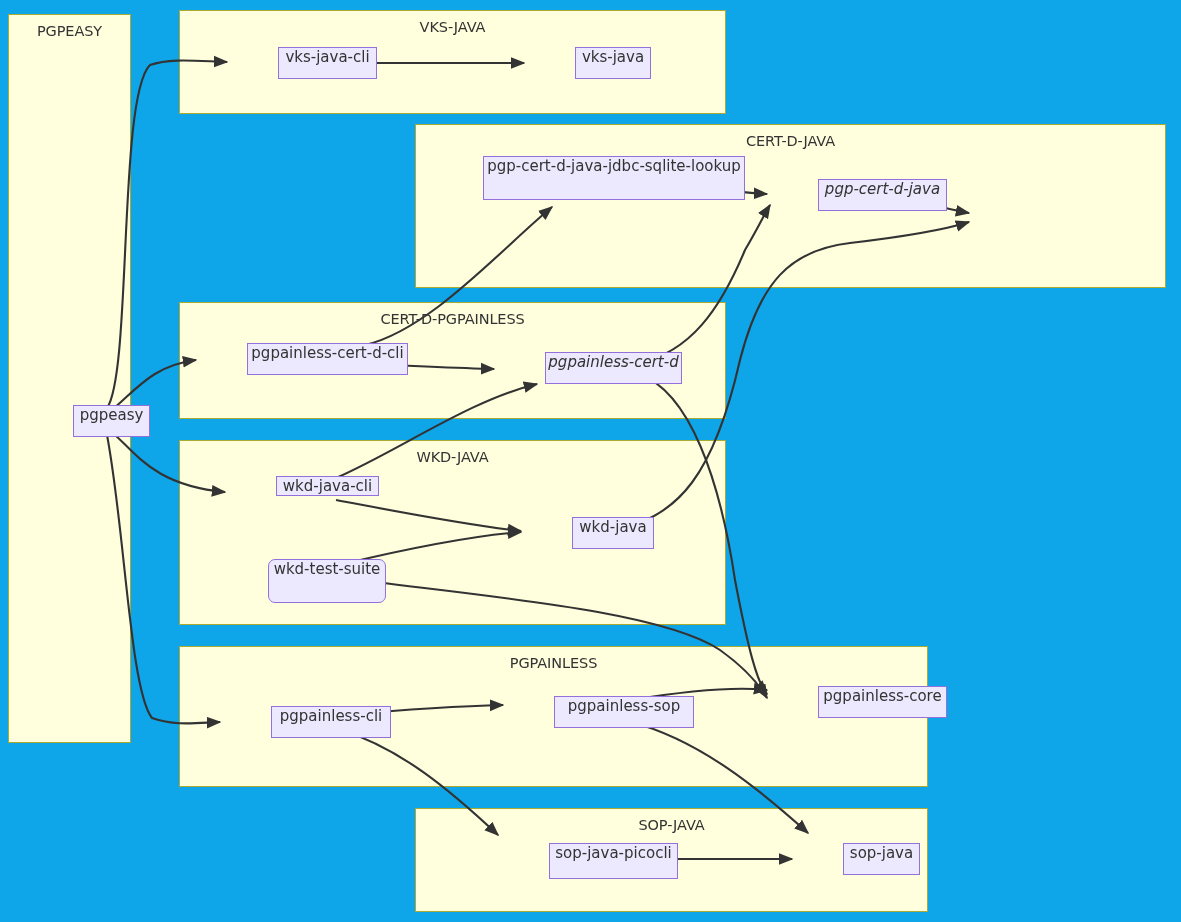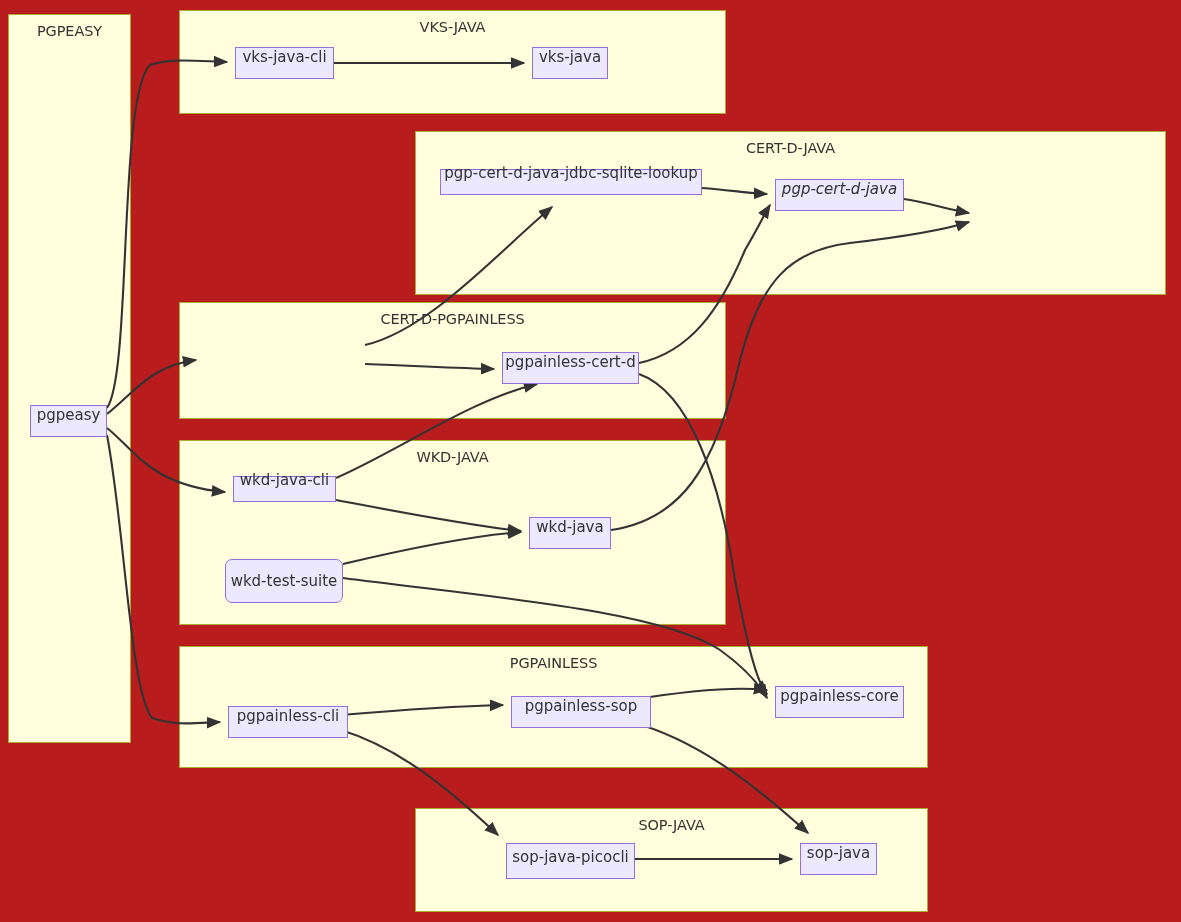--- a/index.html
+++ b/index.html
@@ -1,19 +1,19 @@
 <!DOCTYPE html>
 <html><head>
 <meta charset="utf-8">
 <style>
   html,body{margin:0;padding:0;background:#000;}
   #canvas{
     position:relative;
     width:1181px;height:922px;
-    background:#b91c1c;
+    background:#0ea5e9;
     font-family:"DejaVu Sans","Liberation Sans",sans-serif;
     overflow:hidden;
   }
   .cluster{
     position:absolute;
     background:#ffffde;
     border:1px solid #aaaa33;
     box-sizing:border-box;
   }
   .cluster-label{
@@ -25,27 +25,28 @@
     color:#333333;
     letter-spacing:-0.1px;
     pointer-events:none;
   }
   .node{
     position:absolute;
     background:#ECE8FD;
     border:1px solid #9370DB;
     box-sizing:border-box;
     display:flex;
-    align-items:flex-end;
+    align-items:flex-start;
     justify-content:center;
     font-size:15px;
     color:#333333;
     white-space:nowrap;
     border-radius:0px;
-    padding:12px 10px;
+    padding:0 10px;
+    margin-left:43px;
   }
   #edge-layer{
     position:absolute;
     left:0;top:0;
     width:1181px;height:922px;
     pointer-events:none;
   }
   #edge-layer path{
     fill:none;
     stroke:#333333;
@@ -57,30 +58,30 @@
 <body>
 
 <div id="canvas">
 
   <div class="cluster" id="cluster-pgpeasy" style="left: 8px; top: 14px; width: 123px; height: 729px;">
     <div class="cluster-label">PGPEASY</div>
   </div>
   <div class="cluster" id="cluster-vks_java" style="left: 179px; top: 10px; width: 547px; height: 104px;">
     <div class="cluster-label">VKS-JAVA</div>
   </div>
-  <div class="cluster" id="cluster-cert_d_java" style="left: 415px; top: 131px; width: 751px; height: 164px;">
+  <div class="cluster" id="cluster-cert_d_java" style="left: 415px; top: 124px; width: 751px; height: 164px;">
     <div class="cluster-label">CERT-D-JAVA</div>
   </div>
   <div class="cluster" id="cluster-cert_d_pgpainless" style="left: 179px; top: 302px; width: 547px; height: 117px;">
     <div class="cluster-label">CERT-D-PGPAINLESS</div>
   </div>
   <div class="cluster" id="cluster-wkd_java" style="left: 179px; top: 440px; width: 547px; height: 185px;">
     <div class="cluster-label">WKD-JAVA</div>
   </div>
-  <div class="cluster" id="cluster-pgpainless" style="left: 179px; top: 646px; width: 749px; height: 122px;">
+  <div class="cluster" id="cluster-pgpainless" style="left: 179px; top: 646px; width: 749px; height: 141px;">
     <div class="cluster-label">PGPAINLESS</div>
   </div>
   <div class="cluster" id="cluster-sop_java" style="left: 415px; top: 808px; width: 513px; height: 104px;">
     <div class="cluster-label">SOP-JAVA</div>
   </div>
 
   <svg id="edge-layer" viewBox="0 0 1181 922">
     <defs>
       <marker id="arrow" viewBox="0 0 10 10" refX="9" refY="5" markerWidth="7" markerHeight="7" orient="auto-start-reverse" markerUnits="strokeWidth">
         <path d="M 0 1 L 10 5 L 0 9 z"></path>
@@ -113,27 +114,30 @@
 
   <div class="node" id="node-pgpeasy" style="left: 30px; top: 405px; width: 77px; height: 32px;">
       <span>pgpeasy</span>
     </div>
   <div class="node" id="node-vks_java_cli" style="left: 235px; top: 47px; width: 99px; height: 32px;">
       <span>vks-java-cli</span>
     </div>
   <div class="node" id="node-vks_java" style="left: 532px; top: 47px; width: 76px; height: 32px;">
       <span>vks-java</span>
     </div>
-  <div class="node" id="node-pgp_cert_d_java_jdbc_sqlite_lookup" style="left: 440px; top: 169px; width: 262px; height: 16px;">
+  <div class="node" id="node-pgp_cert_d_java_jdbc_sqlite_lookup" style="left: 440px; top: 156px; width: 262px; height: 44px;">
       <span>pgp-cert-d-java-jdbc-sqlite-lookup</span>
     </div>
   <div class="node" id="node-pgp_cert_d_java" style="left: 775px; top: 179px; width: 129px; height: 32px; font-style: italic;">
       <span>pgp-cert-d-java</span>
     </div>
-  <div class="node" id="node-pgpainless_cert_d" style="left: 502px; top: 352px; width: 137px; height: 32px;">
+  <div class="node" id="node-pgpainless_cert_d_cli" style="left: 204px; top: 343px; width: 161px; height: 32px;">
+      <span>pgpainless-cert-d-cli</span>
+    </div>
+  <div class="node" id="node-pgpainless_cert_d" style="left: 502px; top: 352px; width: 137px; height: 32px; font-style: italic;">
       <span>pgpainless-cert-d</span>
     </div>
   <div class="node" id="node-wkd_java_cli" style="left: 233px; top: 476px; width: 103px; height: 20px;">
       <span>wkd-java-cli</span>
     </div>
   <div class="node" id="node-wkd_java" style="left: 529px; top: 517px; width: 82px; height: 32px;">
       <span>wkd-java</span>
     </div>
   <div class="node" id="node-wkd_test_suite" style="left: 225px; top: 559px; width: 118px; height: 44px; border-radius: 7px;">
       <span>wkd-test-suite</span>

